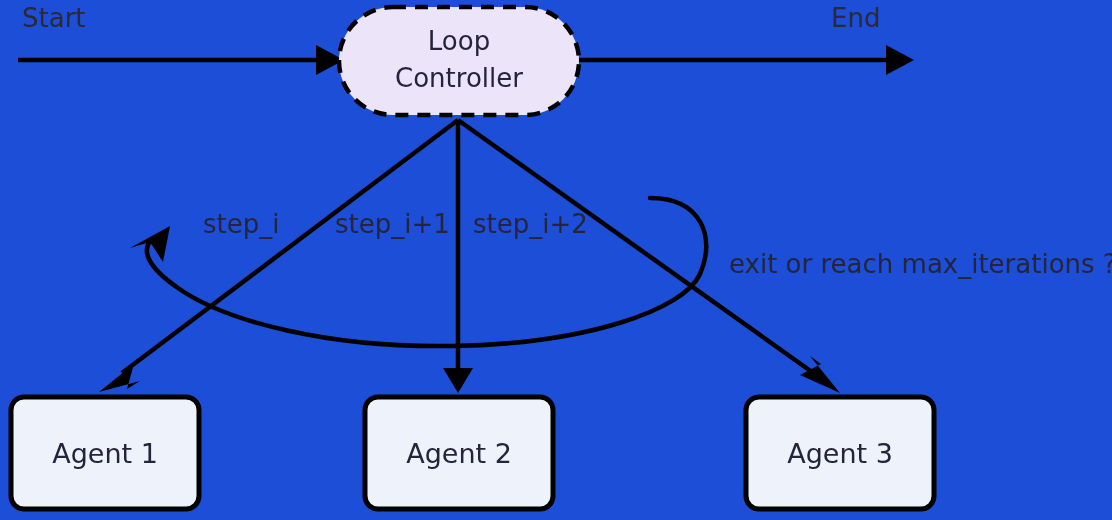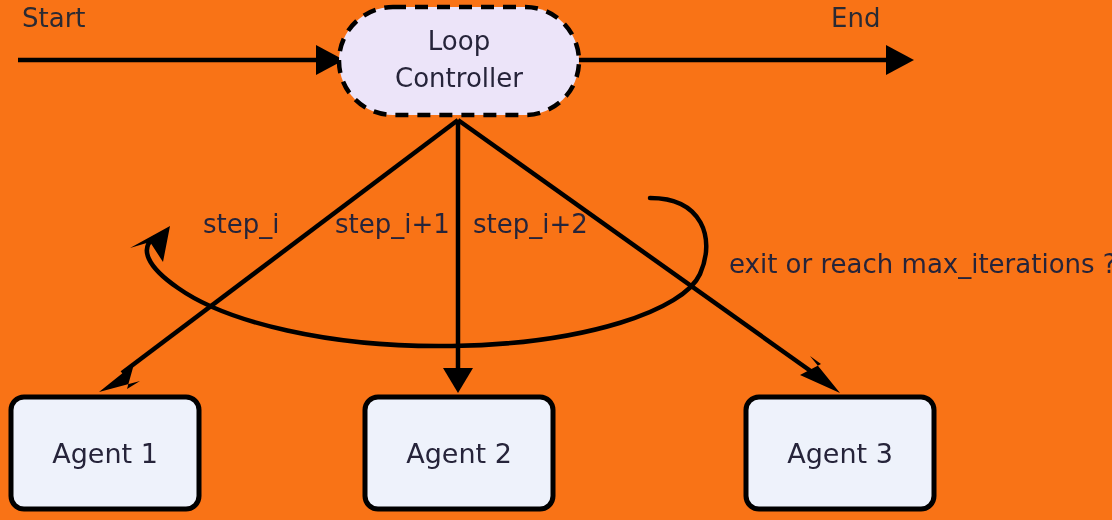--- a/index.html
+++ b/index.html
@@ -7,21 +7,21 @@
     padding: 0;
     background: #ffffff;
   }
   body {
     font-family: "DejaVu Sans", sans-serif;
   }
   #diagram-root {
     position: relative;
     width: 1112px;
     height: 520px;
-    background: #f97316;
+    background: #1d4ed8;
     overflow: hidden;
   }
   #diagram-svg {
     position: absolute;
     top: 0;
     left: 0;
     width: 1112px;
     height: 520px;
   }
   .edge-line {

